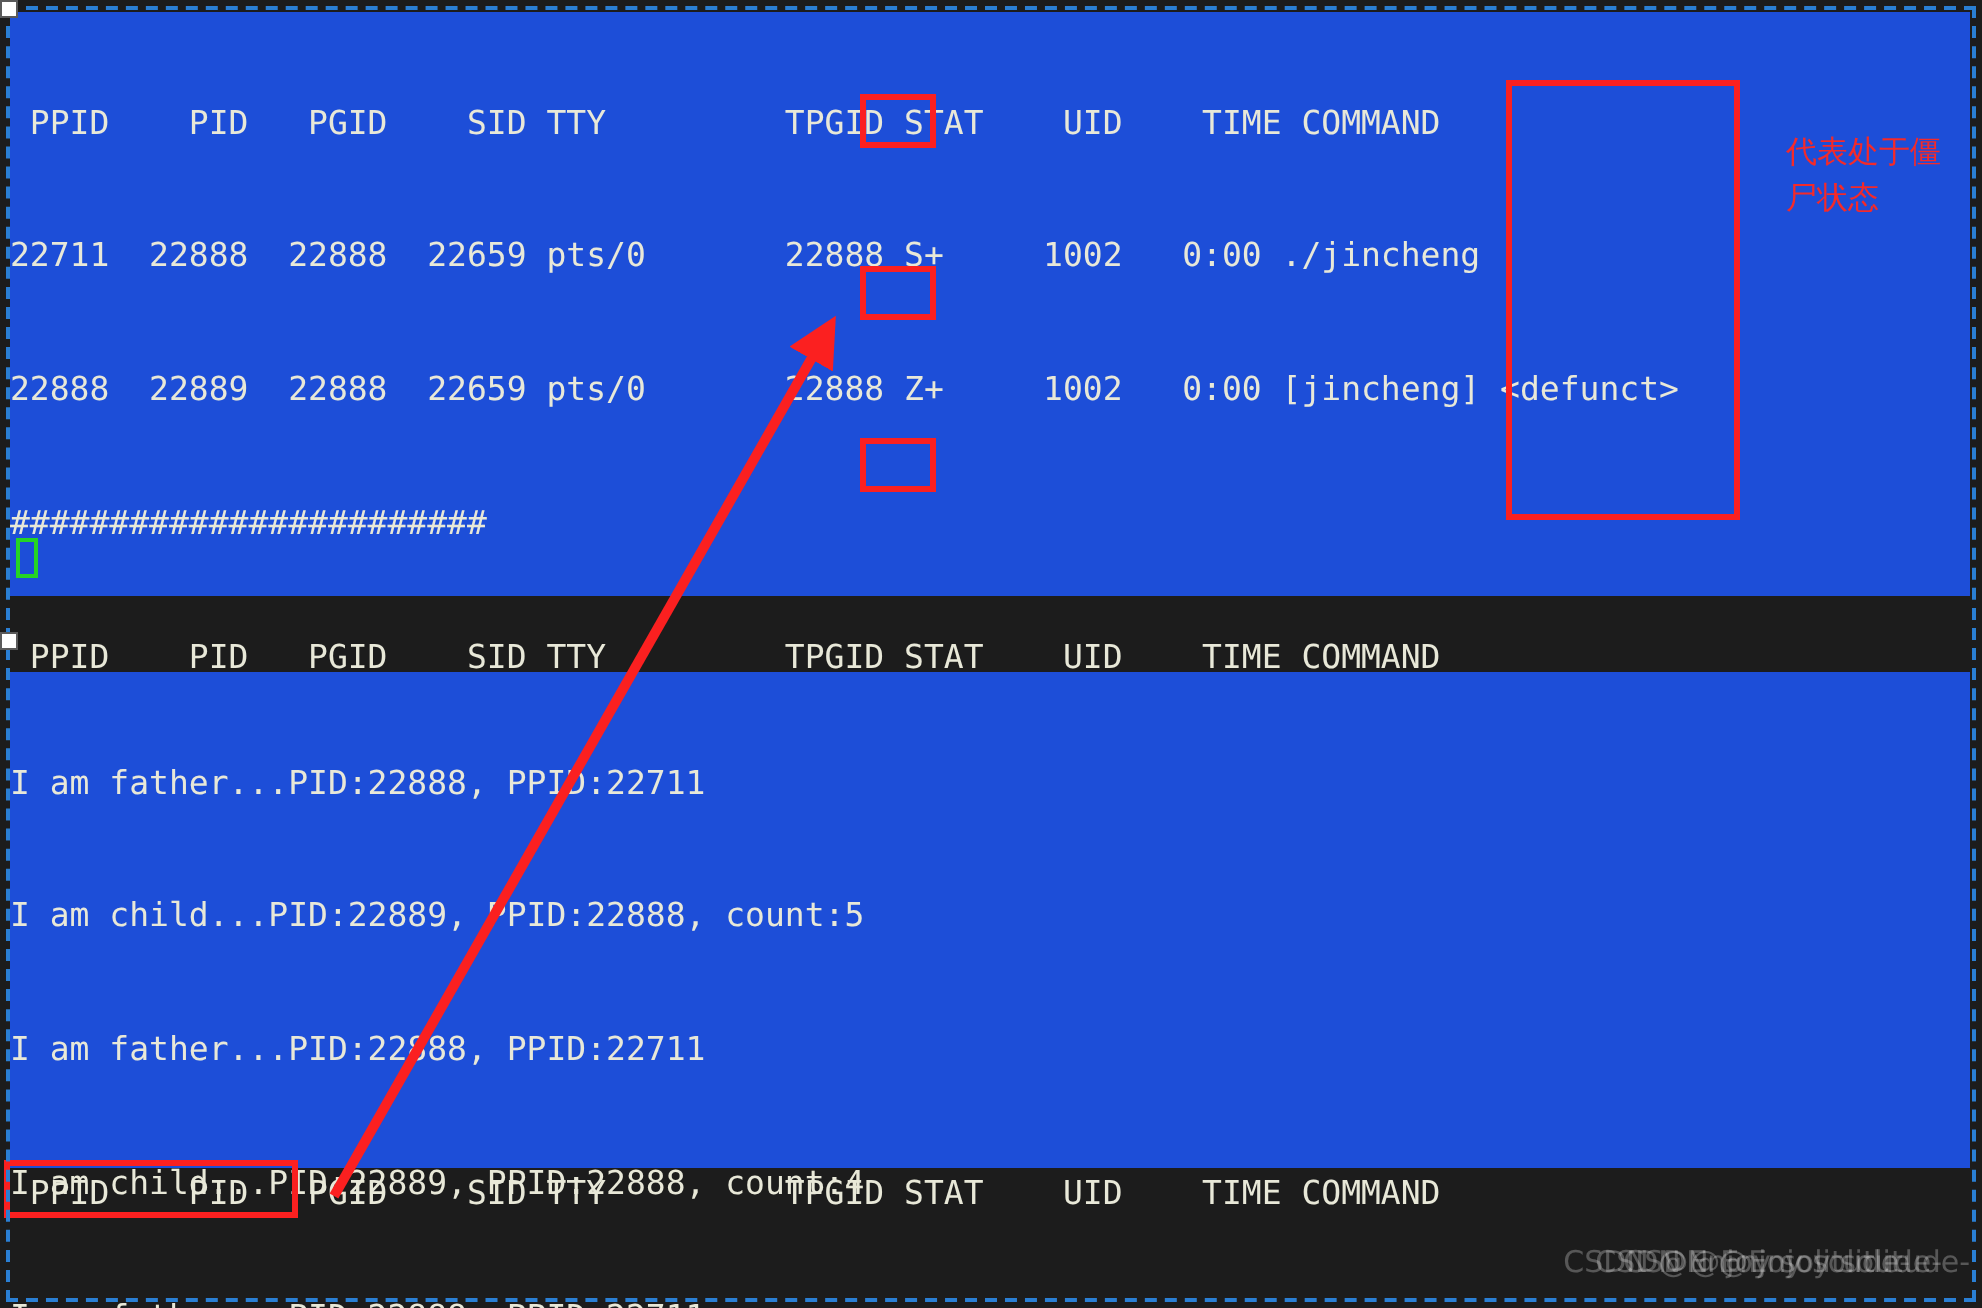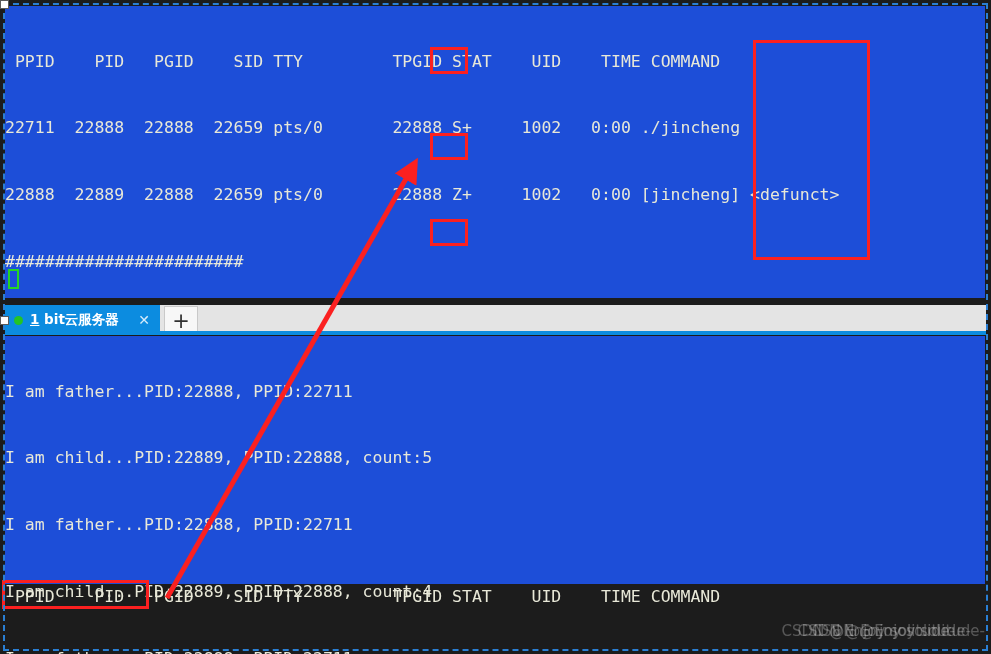--- a/index.html
+++ b/index.html
@@ -188,29 +188,20 @@
     <div class="tline">22711  22888  22888  22659 pts/0       22888 S+     1002   0:00 ./jincheng</div>
     <div class="tline">22888  22889  22888  22659 pts/0       22888 Z+     1002   0:00 [jincheng] &lt;defunct&gt;</div>
     <div class="tline">########################</div>
     <div class="tline"> PPID    PID   PGID    SID TTY         TPGID STAT    UID    TIME COMMAND</div>
     <div class="tline">22711  22888  22888  22659 pts/0       22888 S+     1002   0:00 ./jincheng</div>
     
     
   </div>
   <div class="cursor-block"></div>
 
-  <div class="tabbar">
-    <div class="tab-active">
-      <span class="tab-dot"></span>
-      <span class="tab-label"><span class="acc">1</span><span> bit云服务器</span></span>
-      <span class="tab-close">✕</span>
-    </div>
-    <div class="tab-new">+</div>
-    <div class="underline"></div>
-  </div>
 
   <div id="term-bot" class="term">
     <div class="tline">I am father...PID:22888, PPID:22711</div>
     <div class="tline">I am child...PID:22889, PPID:22888, count:5</div>
     <div class="tline">I am father...PID:22888, PPID:22711</div>
     <div class="tline">I am child...PID:22889, PPID:22888, count:4</div>
     <div class="tline">I am father...PID:22888, PPID:22711</div>
     
     
     
@@ -222,20 +213,24 @@
     
     
   </div>
 
   <div class="anno-box" id="box-z1"></div>
   <div class="anno-box" id="box-z2"></div>
   <div class="anno-box" id="box-z3"></div>
   <div class="anno-box" id="box-defunct"></div>
   <div class="anno-box" id="box-quit"></div>
 
+  <div class="anno-text">
+    <div>代表处于僵</div>
+    <div>尸状态</div>
+  </div>
 
   <svg class="arrow-layer" viewBox="0 0 991 654">
     <defs>
       <marker id="ah" markerWidth="5" markerHeight="5" refX="2.2" refY="2.5" orient="auto" markerUnits="strokeWidth">
         <path d="M0,0 L5,2.5 L0,5 z" fill="#fb2020"></path>
       </marker>
     </defs>
     <line x1="167" y1="598" x2="411" y2="170" stroke="#fb2020" stroke-width="5" marker-end="url(#ah)"></line>
   </svg>
 

